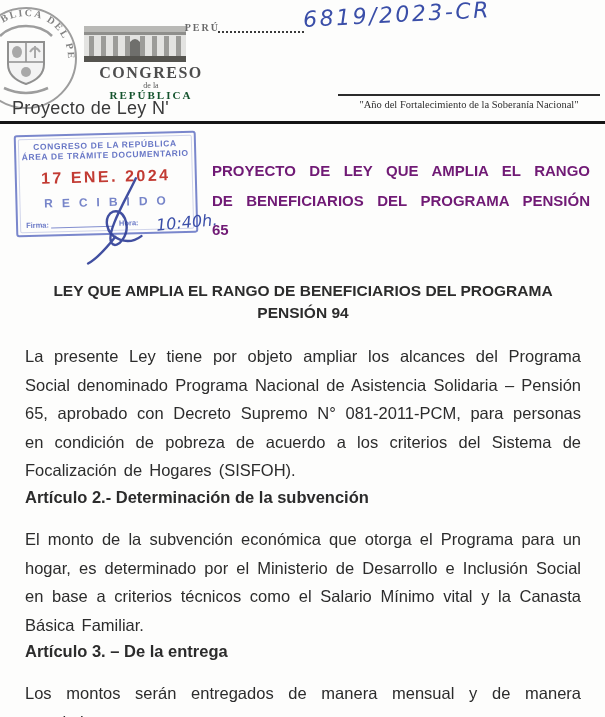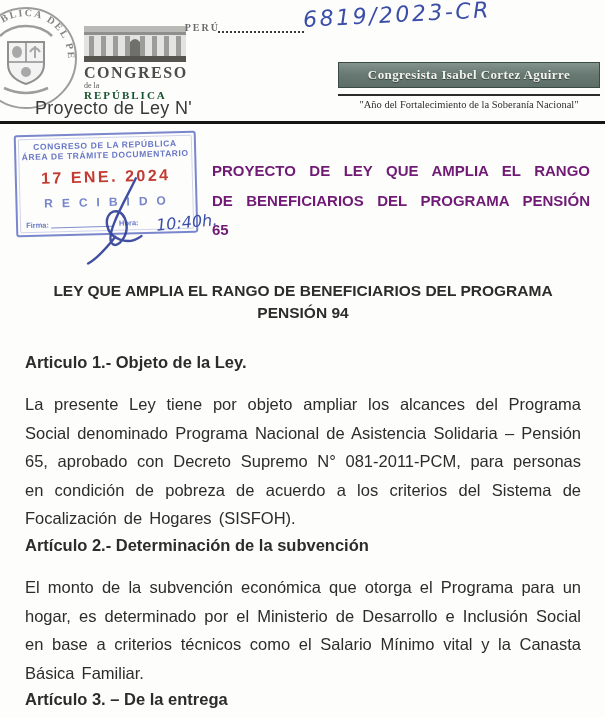--- a/index.html
+++ b/index.html
@@ -9,21 +9,21 @@
     position: relative;
     width: 605px;
     height: 717px;
     background: #fdfdfc;
     overflow: hidden;
     color: #2e2e2e;
   }
 
   
   .seal { position: absolute; left: -30px; top: 2px; width: 112px; height: 112px; opacity: .85; }
-  .congress-logo { position: absolute; left: 84px; top: 22px; width: 134px; }
+  .congress-logo { position: absolute; left: 84px; top: 22px; width: 134px; text-align: center; }
   .logo-top-row { position: relative; height: 40px; }
   .logo-building { position: absolute; left: 0; top: 4px; }
   .logo-peru {
     position: absolute; right: -2px; top: 0;
     font-family: "Liberation Serif", serif; font-weight: bold;
     font-size: 10px; letter-spacing: 2px; color: #6a6a6a;
   }
   .logo-congreso {
     font-family: "Liberation Serif", serif; font-weight: bold;
     font-size: 16px; letter-spacing: 1.5px; color: #4d4d4d; margin-top: 2px;
@@ -57,21 +57,21 @@
     font-size: 13px; color: #f3f3ef; text-shadow: 0 1px 1px #2f3b36;
     letter-spacing: 0.4px;
   }
   .motto {
     position: absolute; left: 338px; top: 94px; width: 262px;
     border-top: 2px solid #2c2c2c; padding-top: 3px;
     font-family: "Liberation Serif", serif; font-size: 10.5px; color: #2e2e2e;
     text-align: center;
   }
   .proyecto-sub {
-    position: absolute; left: 35px; top: 98px;
+    position: absolute; left: 12px; top: 98px;
     font-size: 18px; color: #3a3a3a; letter-spacing: 0.3px;
   }
   .hrule {
     position: absolute; left: 0; top: 121px; width: 605px; height: 3px;
     background: #151515;
   }
 
   
   .stamp {
     position: absolute; left: 15px; top: 133px; width: 182px; height: 102px;
@@ -183,21 +183,20 @@
     <div class="logo-congreso">CONGRESO</div>
     <div class="logo-dela">de la</div>
     <div class="logo-republica">REPÚBLICA</div>
   </div>
 
   <div class="proyecto-line">
     <span class="dots"></span>
   </div>
   <div class="handwritten-number">6819/2023-CR</div>
 
-  <div class="banner">Congresista Isabel Cortez Aguirre</div>
   <div class="motto">"Año del Fortalecimiento de la Soberanía Nacional"</div>
 
   <div class="proyecto-sub">Proyecto de Ley N'</div>
 
   <div class="hrule"></div>
 
   <div class="stamp">
     <div class="stamp-line1">CONGRESO DE LA REPÚBLICA</div>
     <div class="stamp-line2">ÁREA DE TRÁMITE DOCUMENTARIO</div>
     <div class="stamp-date">17 ENE. 2024</div>
@@ -212,21 +211,20 @@
     </svg>
     <div class="hora-hand">10:40h.</div>
   </div>
 
   <div class="title-block">PROYECTO DE LEY QUE AMPLIA EL RANGO DE BENEFICIARIOS DEL PROGRAMA PENSIÓN 65</div>
 
   <div class="doc">
 
     <div class="law-title">LEY QUE AMPLIA EL RANGO DE BENEFICIARIOS DEL PROGRAMA PENSIÓN 94</div>
 
-    <div class="art-heading first">Articulo 1.- Objeto de la Ley.</div>
     <p>La presente Ley tiene por objeto ampliar los alcances del Programa Social denominado Programa Nacional de Asistencia Solidaria – Pensión 65, aprobado con Decreto Supremo N° 081-2011-PCM, para personas en condición de pobreza de acuerdo a los criterios del Sistema de Focalización de Hogares (SISFOH).</p>
 
     <div class="art-heading later">Artículo 2.- Determinación de la subvención</div>
     <p>El monto de la subvención económica que otorga el Programa para un hogar, es determinado por el Ministerio de Desarrollo e Inclusión Social en base a criterios técnicos como el Salario Mínimo vital y la Canasta Básica Familiar.</p>
 
     <div class="art-heading later">Artículo 3. – De la entrega</div>
     <p>Los montos serán entregados de manera mensual y de manera correlativa</p>
   </div>
 
 </div>

